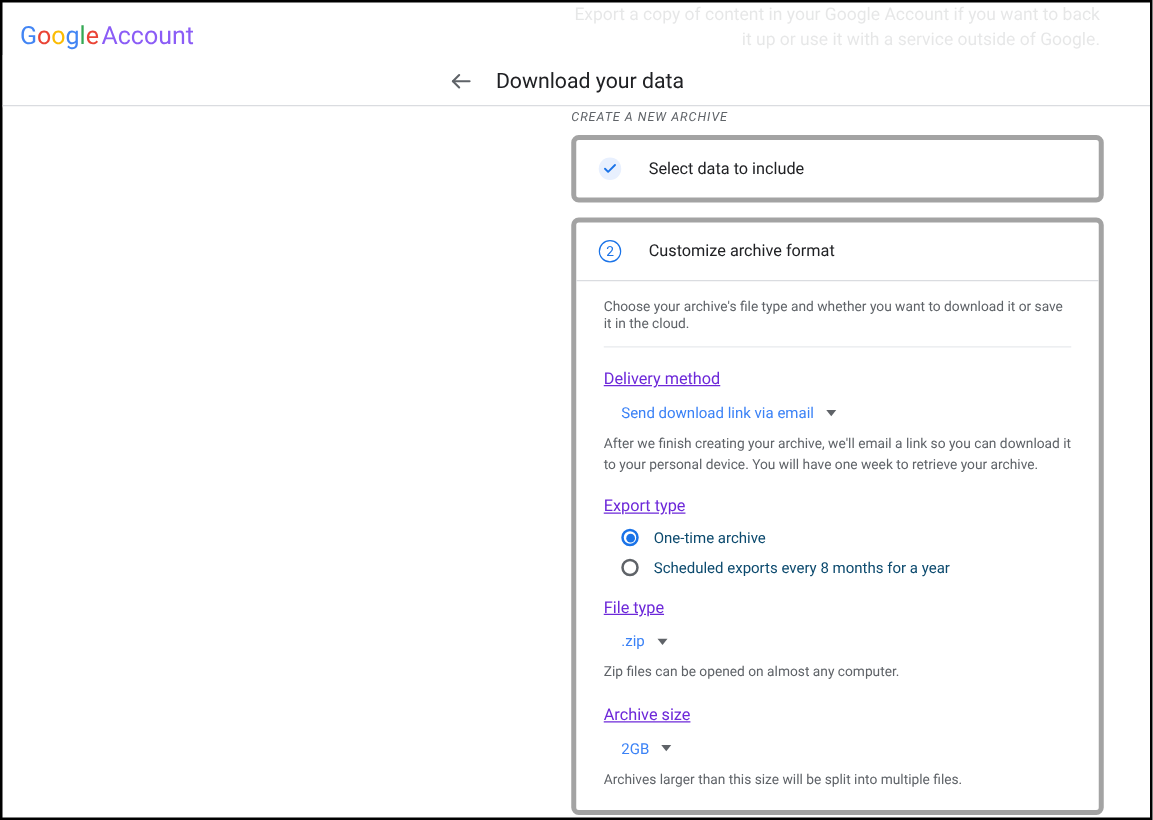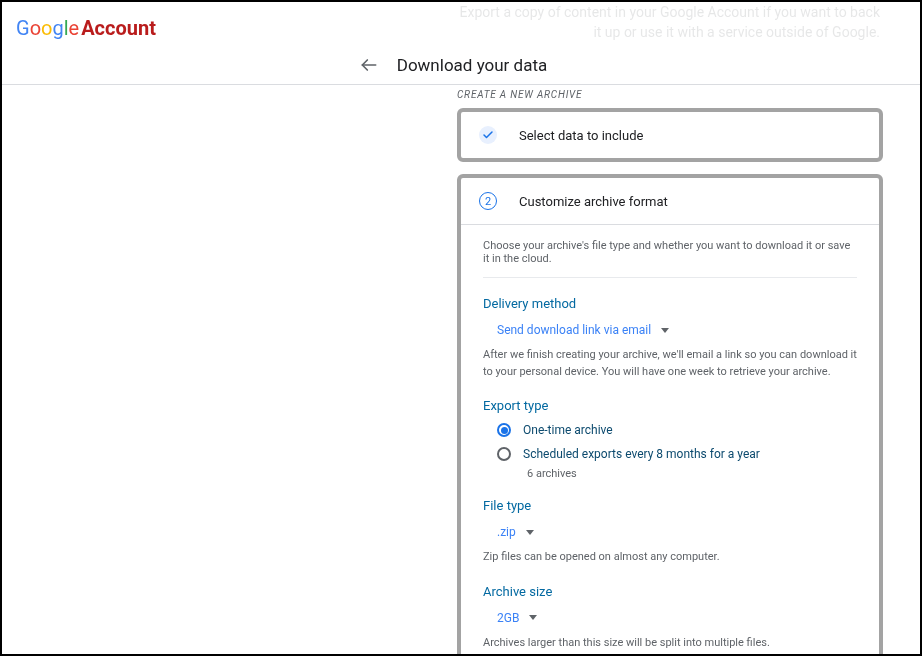--- a/index.html
+++ b/index.html
@@ -30,21 +30,21 @@
     color: #5f6368;
     font-weight: 400;
     z-index: 3;
   }
   .brand .g1 { color: #4285f4; }
   .brand .g2 { color: #ea4335; }
   .brand .g3 { color: #fbbc04; }
   .brand .g4 { color: #4285f4; }
   .brand .g5 { color: #34a853; }
   .brand .g6 { color: #ea4335; }
-  .brand .acct { color: #b91c1c; font-weight: 700; margin-left: 2px; }
+  .brand .acct { color: #8b5cf6; font-weight: 400; margin-left: 2px; }
 
   
   .header-bar {
     position: absolute;
     top: 42px;
     left: 0;
     right: 16px;
     height: 42px;
     display: flex;
     align-items: center;
@@ -130,22 +130,23 @@
   }
   .intro {
     font-size: 11px;
     color: #5f6368;
     padding-bottom: 12px;
     border-bottom: 1px solid #e8eaed;
     margin-bottom: 16px;
   }
   .field-label {
     font-size: 13px;
-    color: #0369a1;
+    color: #6d28d9;
     margin: 18px 0 10px 0;
+    text-decoration: underline;
   }
   .field-label:first-of-type { margin-top: 0; }
   .select-like {
     display: inline-flex;
     align-items: center;
     gap: 6px;
     font-size: 12px;
     color: #3b82f6;
     padding: 2px 0 2px 14px;
     cursor: pointer;
@@ -248,21 +249,20 @@
 
       <div class="field-label">Export type</div>
       <div class="radio-row">
         <span class="radio checked"></span>
         <span>One-time archive</span>
       </div>
       <div class="radio-row" style="margin-top:10px;">
         <span class="radio"></span>
         <span>Scheduled exports every 8 months for a year</span>
       </div>
-      <div class="radio-sub">6 archives</div>
 
       <div class="field-label">File type</div>
       <div class="select-like">
         <span>.zip</span>
         <span class="tri"></span>
       </div>
       <div class="help">Zip files can be opened on almost any computer.</div>
 
       <div class="field-label">Archive size</div>
       <div class="select-like">

